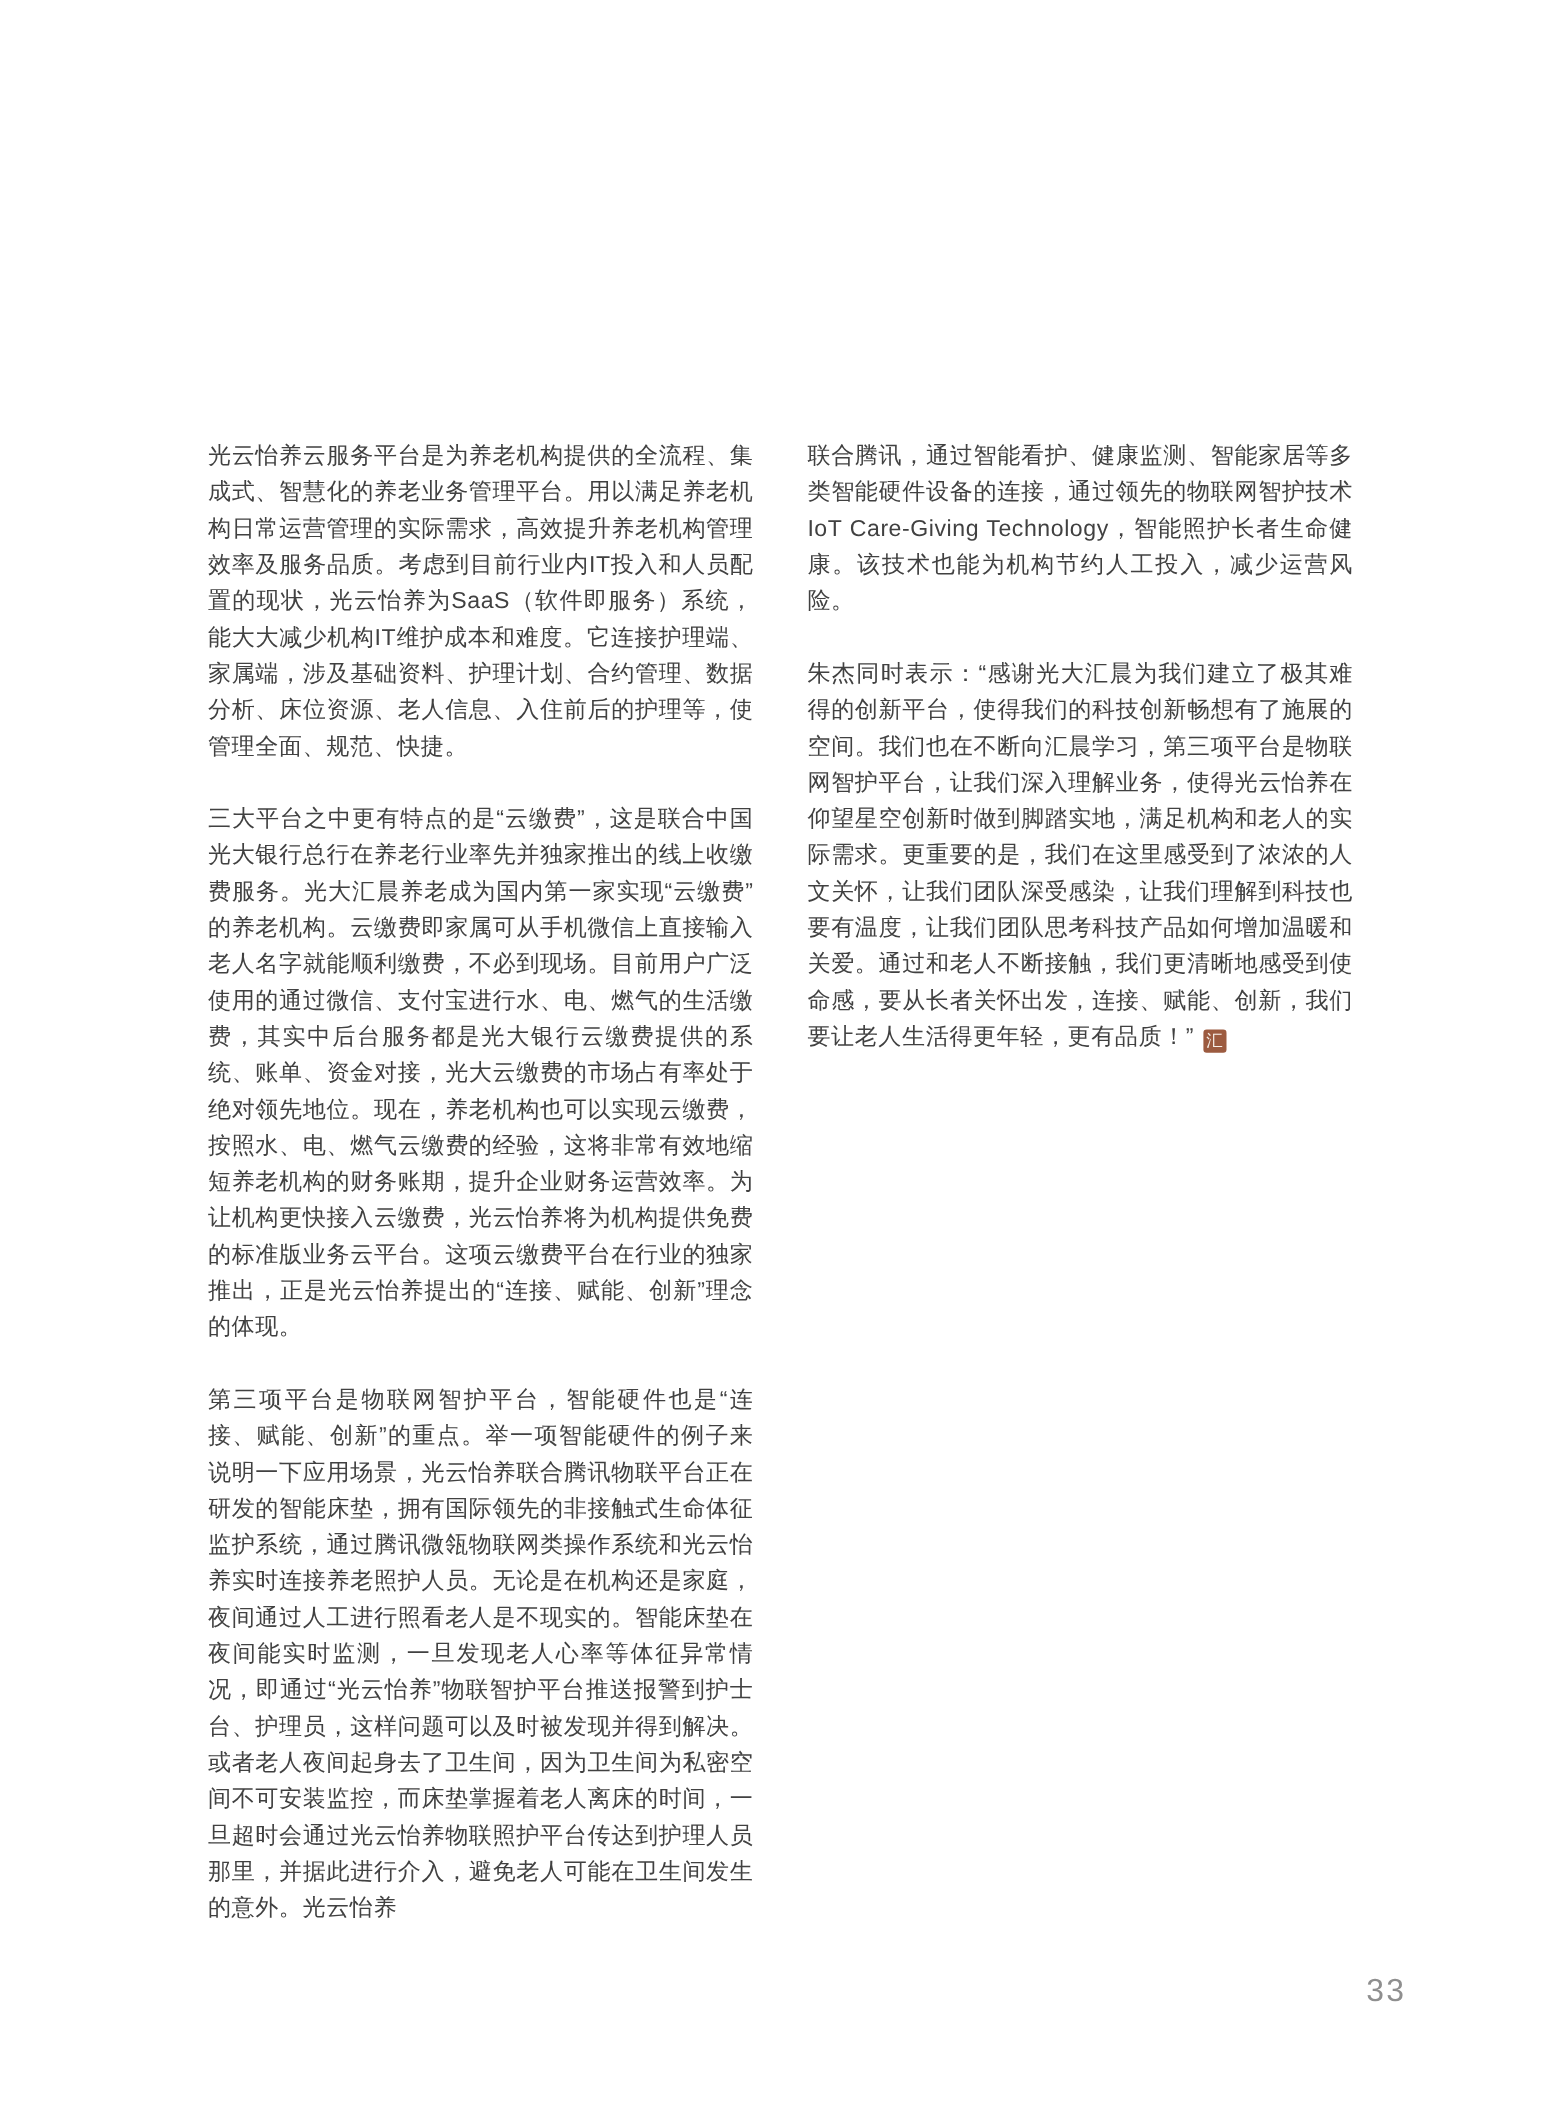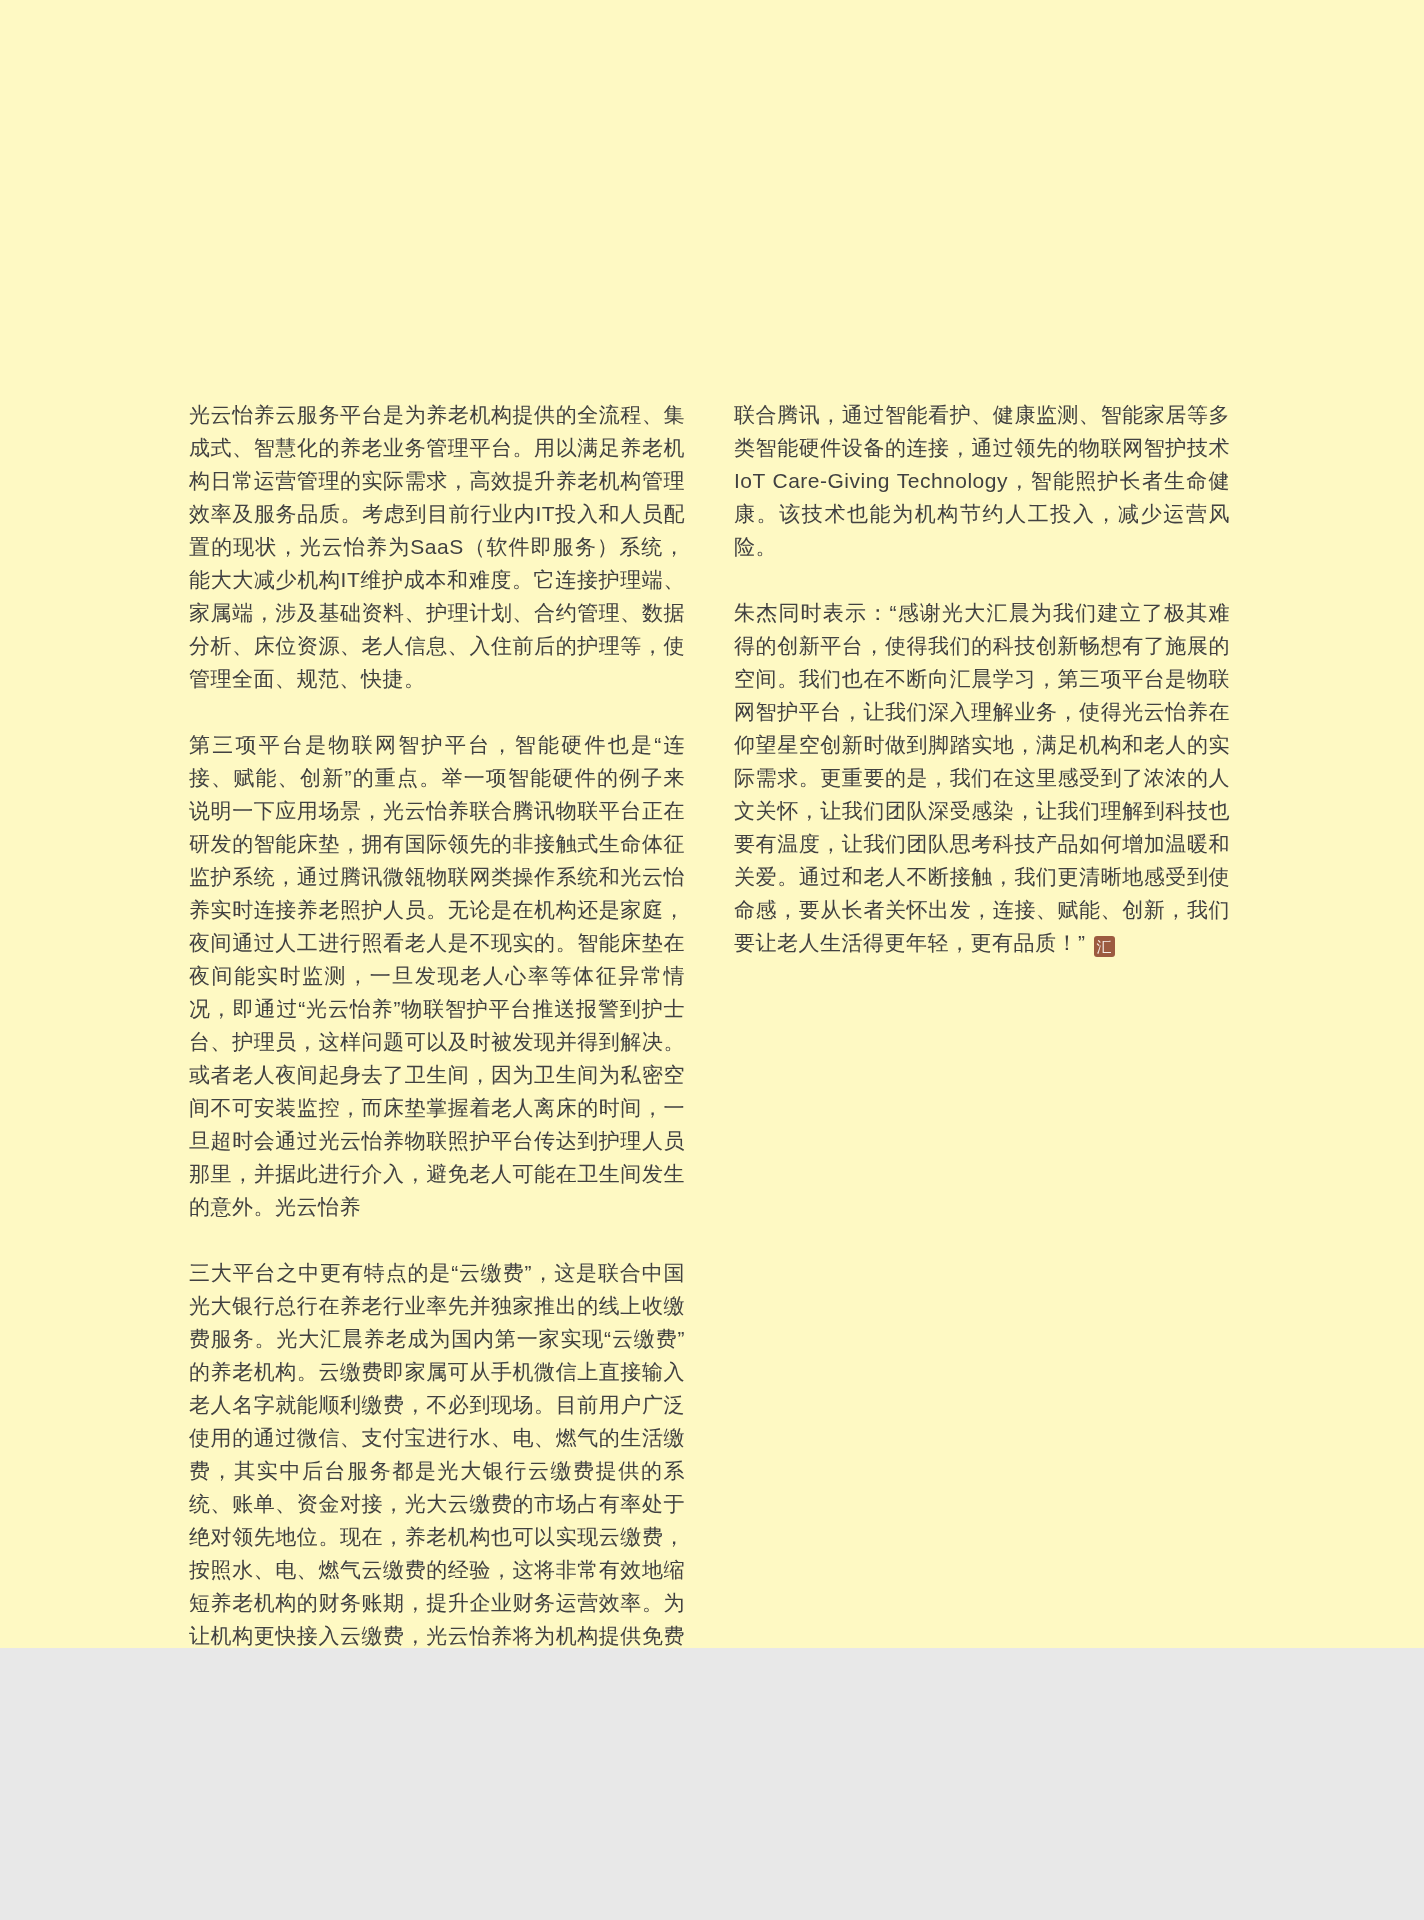--- a/index.html
+++ b/index.html
@@ -3,23 +3,23 @@
 <meta charset="utf-8">
 <style>
   html, body {
     margin: 0;
     padding: 0;
     background: #e8e8e8;
   }
   .page {
     position: relative;
     width: 1424px;
-    height: 1648px;
+    height: 1920px;
     margin: 0 auto;
-    background: #fef9c3;
+    background: #ffffff;
     overflow: hidden;
     font-family: "Liberation Sans", "DejaVu Sans", sans-serif;
   }
   .column {
     position: absolute;
     top: 398px;
     width: 496px;
     color: #414141;
     font-size: 21px;
     line-height: 33px;
@@ -57,22 +57,22 @@
     letter-spacing: 2px;
   }
 </style>
 </head>
 <body>
 
 <div class="page">
 
   <div class="column column-left">
     <p>光云怡养云服务平台是为养老机构提供的全流程、集成式、智慧化的养老业务管理平台。用以满足养老机构日常运营管理的实际需求，高效提升养老机构管理效率及服务品质。考虑到目前行业内IT投入和人员配置的现状，光云怡养为SaaS（软件即服务）系统，能大大减少机构IT维护成本和难度。它连接护理端、家属端，涉及基础资料、护理计划、合约管理、数据分析、床位资源、老人信息、入住前后的护理等，使管理全面、规范、快捷。</p>
+    <p>三大平台之中更有特点的是“云缴费”，这是联合中国光大银行总行在养老行业率先并独家推出的线上收缴费服务。光大汇晨养老成为国内第一家实现“云缴费”的养老机构。云缴费即家属可从手机微信上直接输入老人名字就能顺利缴费，不必到现场。目前用户广泛使用的通过微信、支付宝进行水、电、燃气的生活缴费，其实中后台服务都是光大银行云缴费提供的系统、账单、资金对接，光大云缴费的市场占有率处于绝对领先地位。现在，养老机构也可以实现云缴费，按照水、电、燃气云缴费的经验，这将非常有效地缩短养老机构的财务账期，提升企业财务运营效率。为让机构更快接入云缴费，光云怡养将为机构提供免费的标准版业务云平台。这项云缴费平台在行业的独家推出，正是光云怡养提出的“连接、赋能、创新”理念的体现。</p>
     <p>第三项平台是物联网智护平台，智能硬件也是“连接、赋能、创新”的重点。举一项智能硬件的例子来说明一下应用场景，光云怡养联合腾讯物联平台正在研发的智能床垫，拥有国际领先的非接触式生命体征监护系统，通过腾讯微瓴物联网类操作系统和光云怡养实时连接养老照护人员。无论是在机构还是家庭，夜间通过人工进行照看老人是不现实的。智能床垫在夜间能实时监测，一旦发现老人心率等体征异常情况，即通过“光云怡养”物联智护平台推送报警到护士台、护理员，这样问题可以及时被发现并得到解决。或者老人夜间起身去了卫生间，因为卫生间为私密空间不可安装监控，而床垫掌握着老人离床的时间，一旦超时会通过光云怡养物联照护平台传达到护理人员那里，并据此进行介入，避免老人可能在卫生间发生的意外。光云怡养</p>
-    <p>三大平台之中更有特点的是“云缴费”，这是联合中国光大银行总行在养老行业率先并独家推出的线上收缴费服务。光大汇晨养老成为国内第一家实现“云缴费”的养老机构。云缴费即家属可从手机微信上直接输入老人名字就能顺利缴费，不必到现场。目前用户广泛使用的通过微信、支付宝进行水、电、燃气的生活缴费，其实中后台服务都是光大银行云缴费提供的系统、账单、资金对接，光大云缴费的市场占有率处于绝对领先地位。现在，养老机构也可以实现云缴费，按照水、电、燃气云缴费的经验，这将非常有效地缩短养老机构的财务账期，提升企业财务运营效率。为让机构更快接入云缴费，光云怡养将为机构提供免费的标准版业务云平台。这项云缴费平台在行业的独家推出，正是光云怡养提出的“连接、赋能、创新”理念的体现。</p>
   </div>
 
   <div class="column column-right">
     <p>联合腾讯，通过智能看护、健康监测、智能家居等多类智能硬件设备的连接，通过领先的物联网智护技术IoT Care-Giving Technology，智能照护长者生命健康。该技术也能为机构节约人工投入，减少运营风险。</p>
     <p><span>朱杰同时表示：“感谢光大汇晨为我们建立了极其难得的创新平台，使得我们的科技创新畅想有了施展的空间。我们也在不断向汇晨学习，第三项平台是物联网智护平台，让我们深入理解业务，使得光云怡养在仰望星空创新时做到脚踏实地，满足机构和老人的实际需求。更重要的是，我们在这里感受到了浓浓的人文关怀，让我们团队深受感染，让我们理解到科技也要有温度，让我们团队思考科技产品如何增加温暖和关爱。通过和老人不断接触，我们更清晰地感受到使命感，要从长者关怀出发，连接、赋能、创新，我们要让老人生活得更年轻，更有品质！”</span><span class="seal"><span>汇</span></span></p>
   </div>
 
   <div class="page-number">33</div>
 
 </div>

